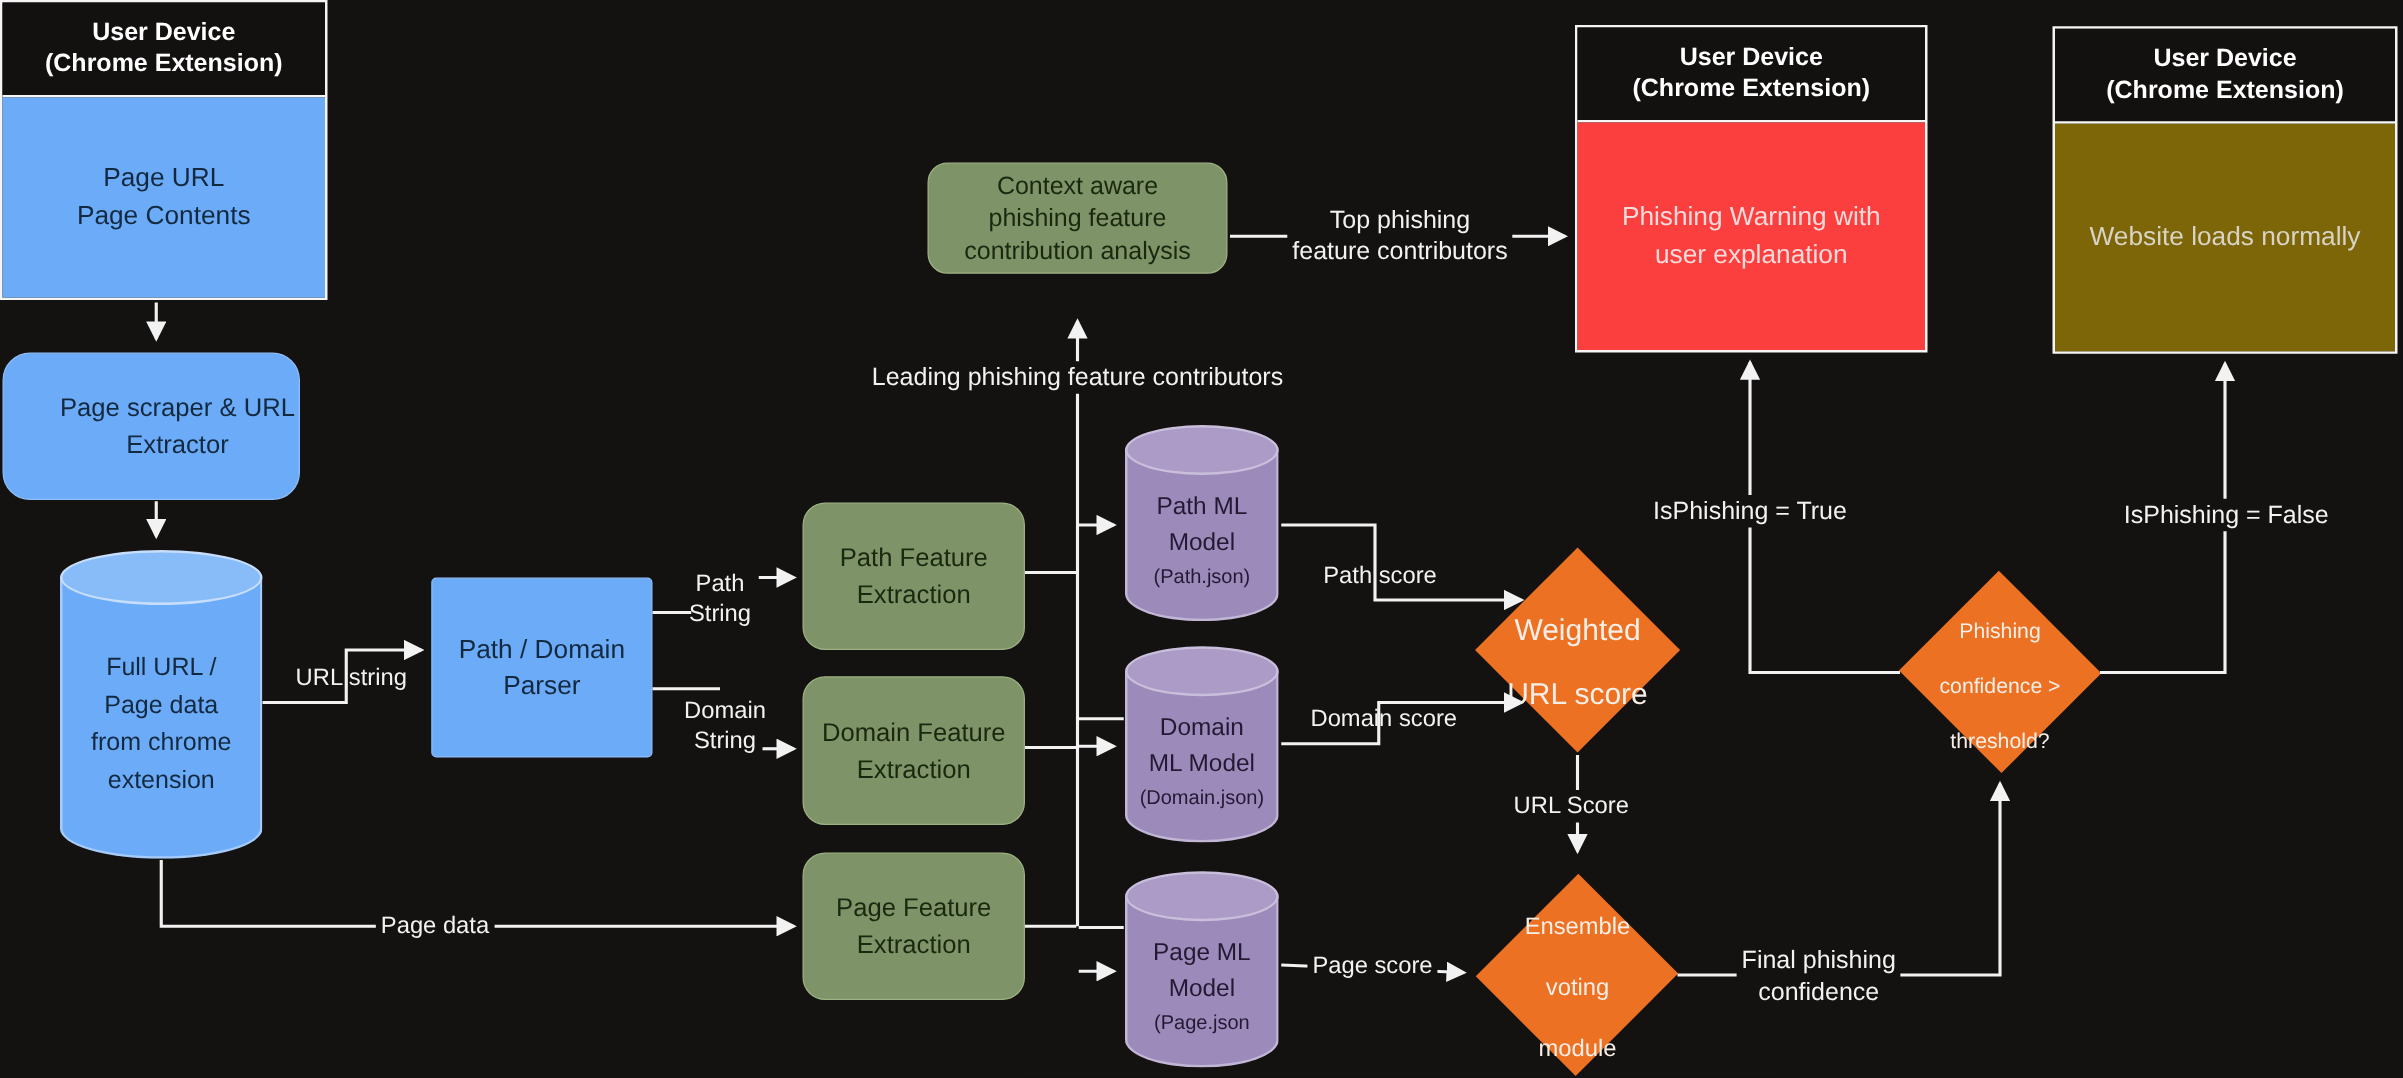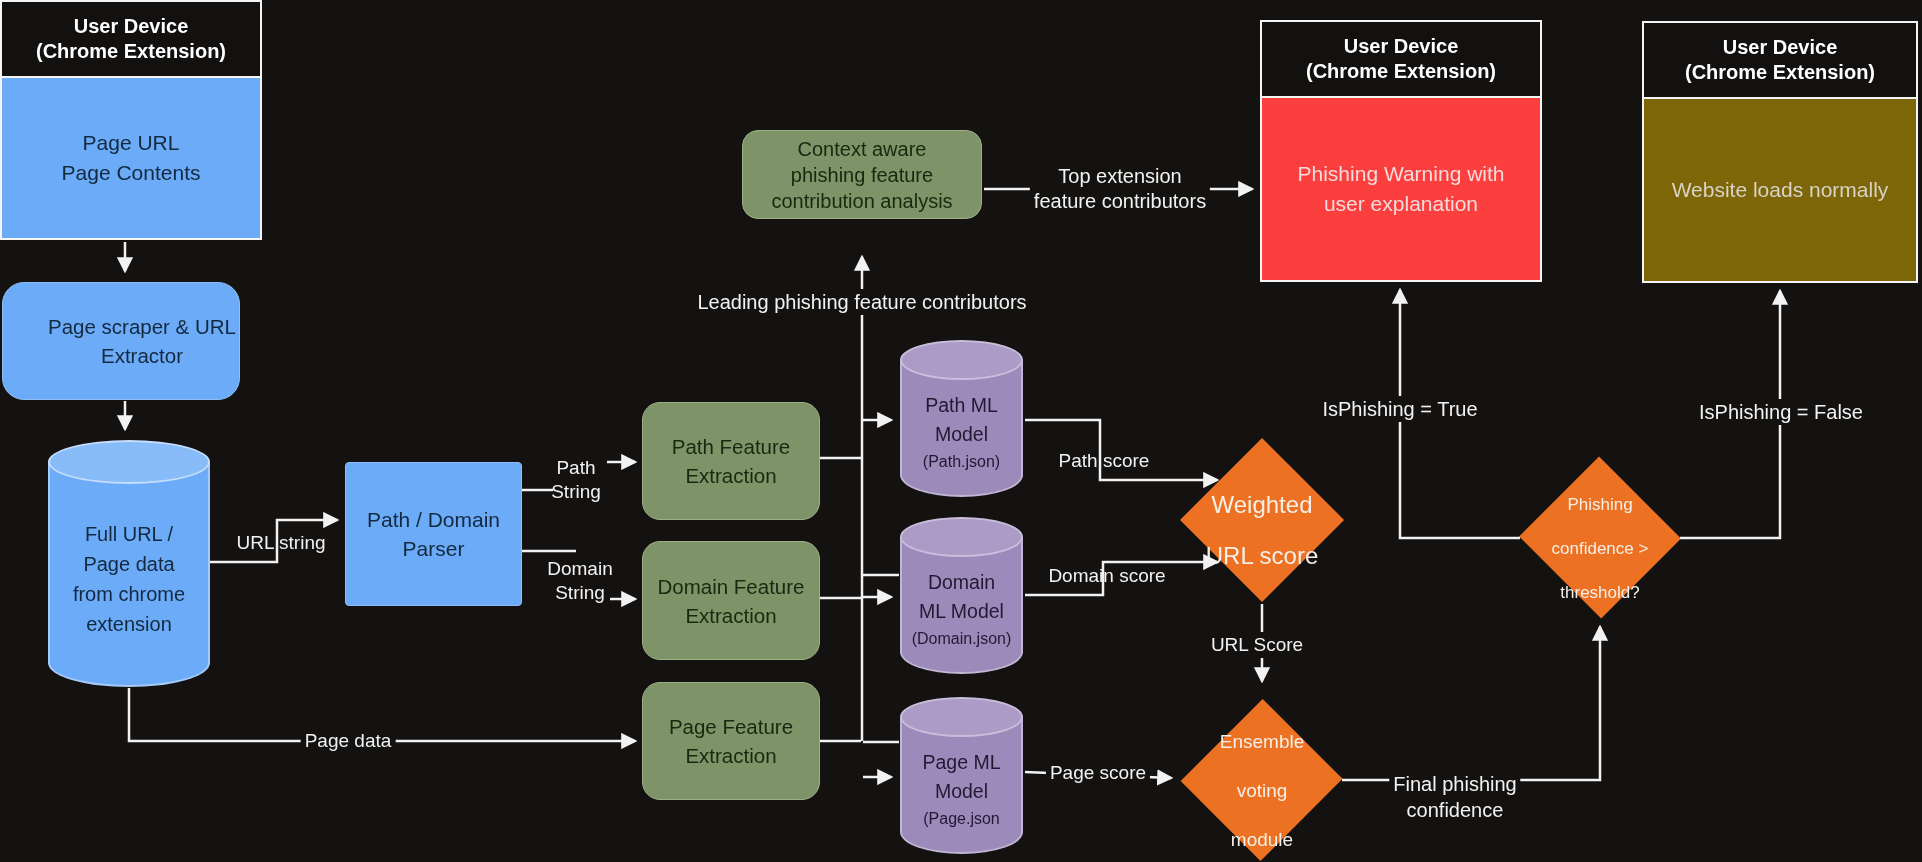--- a/index.html
+++ b/index.html
@@ -202,27 +202,27 @@
     <span>Path</span>
     <span>String</span>
   </div>
   <div class="elabel" style="left:580px;top:581px;">
     <span>Domain</span>
     <span>String</span>
   </div>
   <div class="elabel masked" style="left:348px;top:741px;">Page data</div>
   <div class="elabel masked" style="left:862px;top:302px;font-size:20px;">Leading phishing feature contributors</div>
   <div class="elabel masked" style="left:1120px;top:189px;font-size:20px;line-height:25px;">
-    <span>Top extension</span>
+    <span>Top phishing</span>
     <span>feature contributors</span>
   </div>
   <div class="elabel" style="left:1104px;top:461px;">Path score</div>
   <div class="elabel" style="left:1107px;top:576px;">Domain score</div>
   <div class="elabel masked" style="left:1098px;top:773px;">Page score</div>
   <div class="elabel masked" style="left:1257px;top:645px;">URL Score</div>
-  <div class="elabel masked" style="left:1455px;top:781px;font-size:20px;line-height:26px;margin-top:16px;">
+  <div class="elabel masked" style="left:1455px;top:781px;font-size:20px;line-height:26px;">
     <span>Final phishing</span>
     <span>confidence</span>
   </div>
   <div class="elabel masked" style="left:1400px;top:409px;font-size:20px;">IsPhishing = True</div>
   <div class="elabel masked" style="left:1781px;top:412px;font-size:20px;">IsPhishing = False</div>
 
 </div>
 
 </body></html>

